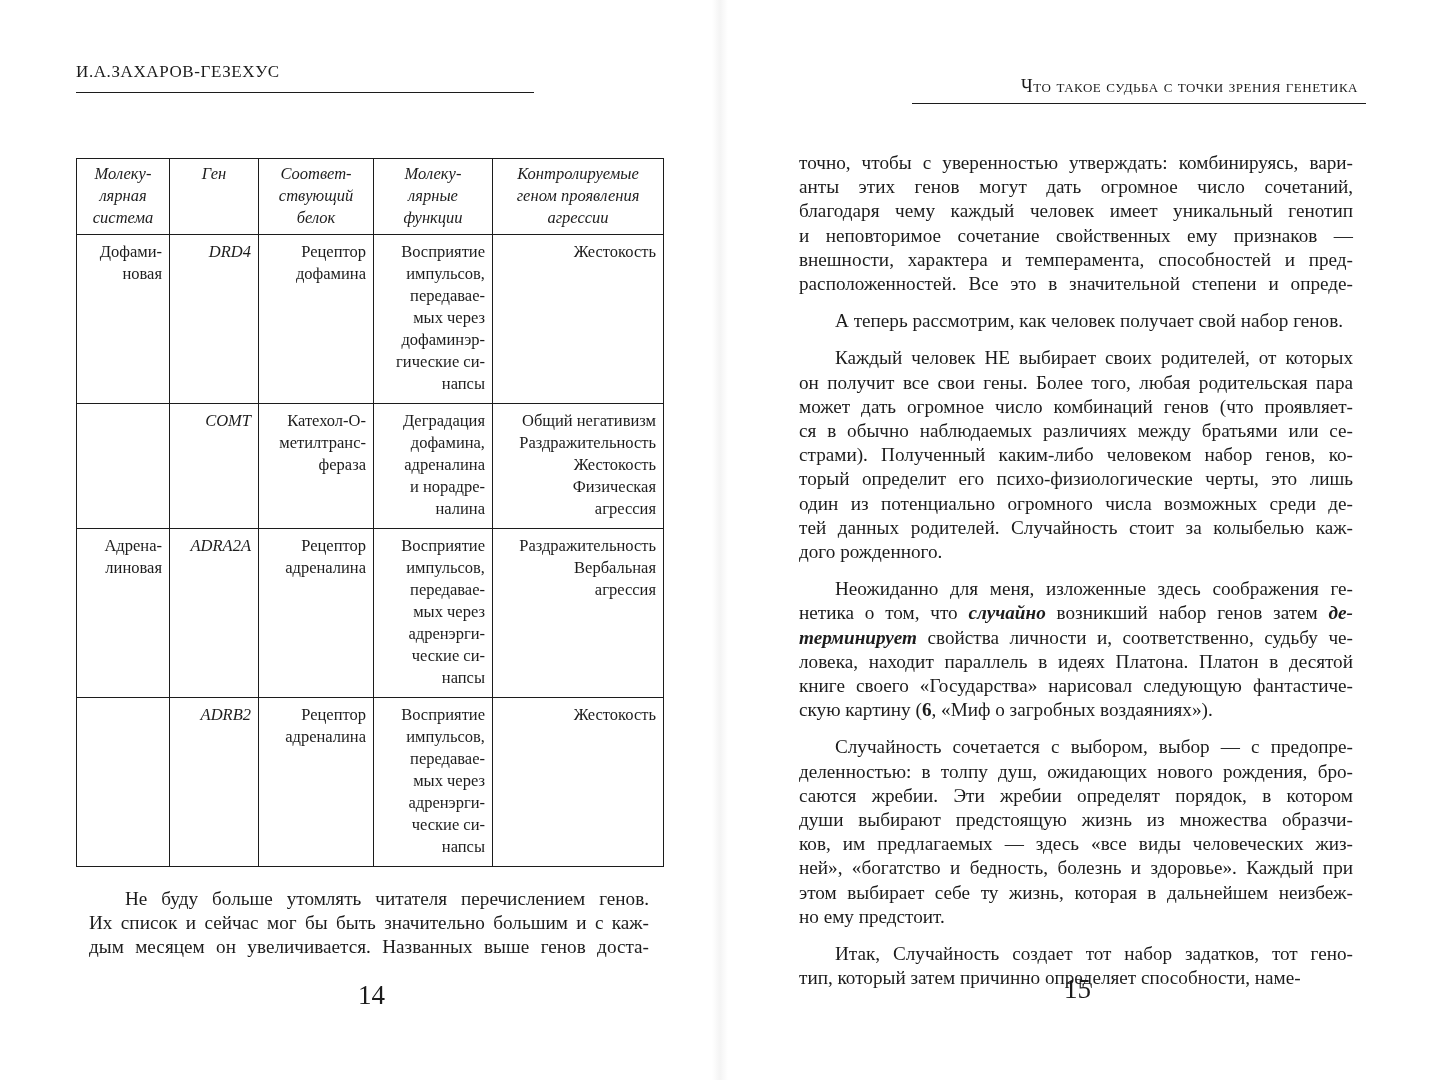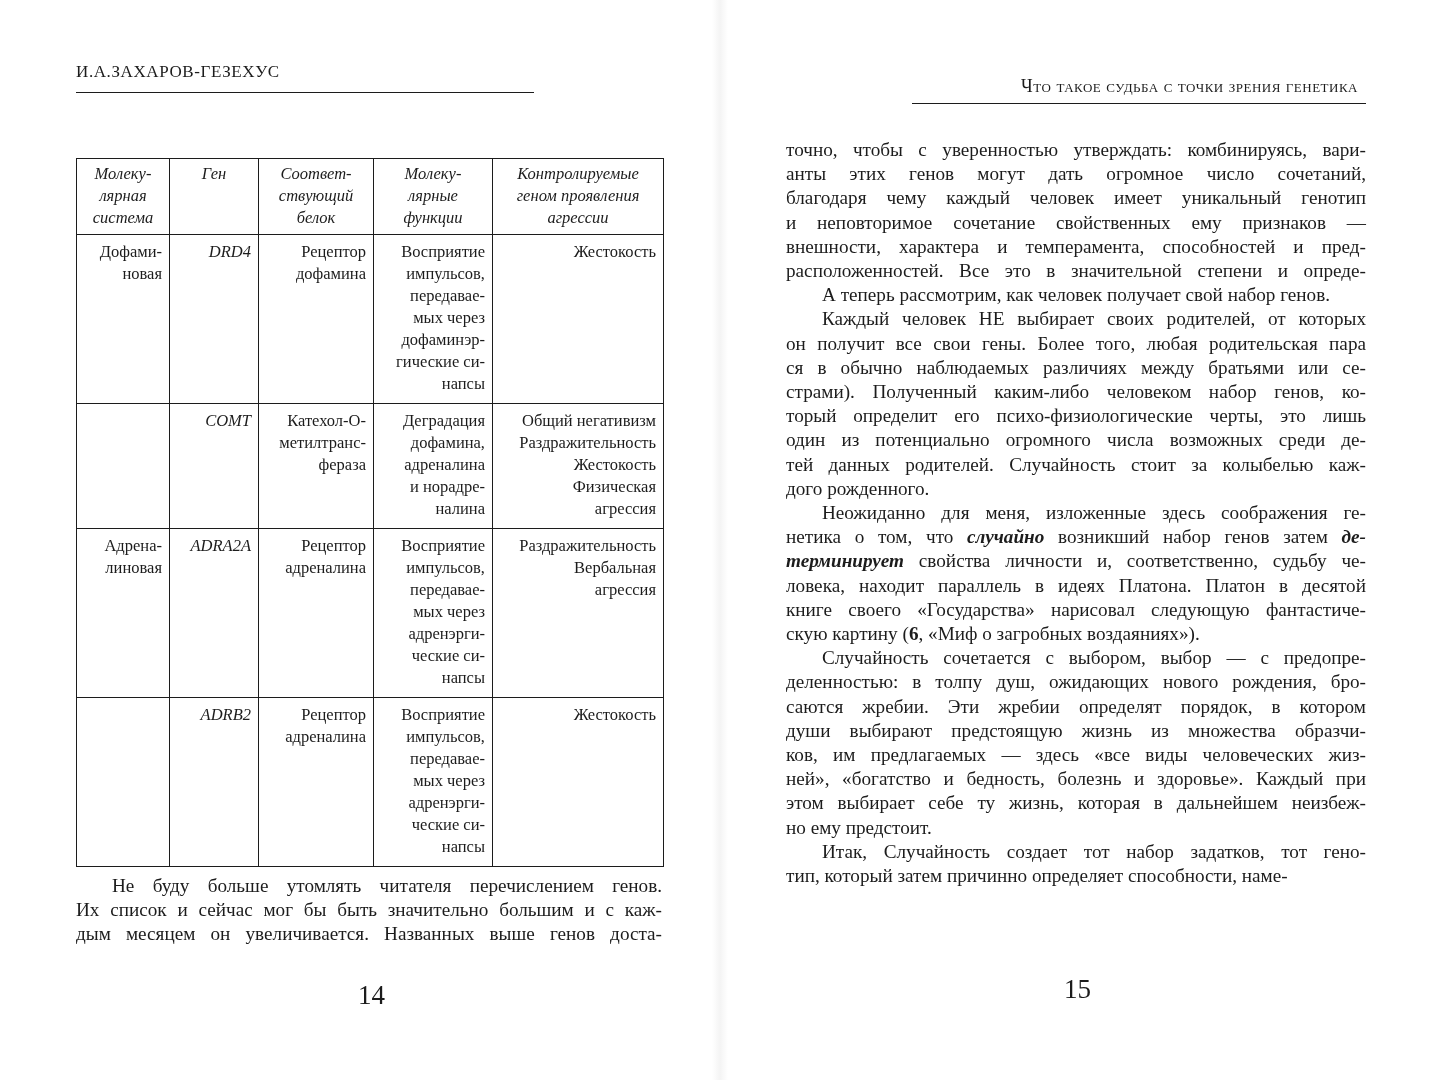--- a/index.html
+++ b/index.html
@@ -29,21 +29,21 @@
   }
   table.gene-table th { font-weight:normal; font-style:italic; text-align:center; padding:4px 6px 5px 6px; }
   .col1 { width:78px; } .col2 { width:74px; } .col3 { width:100px; } .col4 { width:104px; }
   .gene { font-style:italic; }
   .cell-lines span { display:block; }
   .body-text {
     position:absolute; font-size:19.2px; line-height:24.2px; text-align:justify;
   }
   .body-left { left:76px; top:874px; width:586px; }
   .body-right { left:786px; top:138px; width:580px; }
-  .body-text p { margin:0; }
+  .body-text p { margin:13px; }
   .para-indent { text-indent:36px; }
   .line { display:block; text-align:justify; text-align-last:justify; white-space:nowrap; }
   .line.last { text-align-last:left; }
   .folio { position:absolute; font-size:27px; top:980px; }
   .folio-left { left:358px; }
   .folio-right { left:1064px; top:974px; }
   em.bi { font-style:italic; font-weight:bold; }
 </style>
 </head>
 <body>
@@ -200,20 +200,21 @@
       <span class="line">и неповторимое сочетание свойственных ему признаков —</span>
       <span class="line">внешности, характера и темперамента, способностей и пред-</span>
       <span class="line">расположенностей. Все это в значительной степени и опреде-</span>
     </p>
     <p>
       <span class="line last" style="text-indent: 36px;">А теперь рассмотрим, как человек получает свой набор генов.</span>
     </p>
     <p>
       <span class="line" style="text-indent: 36px;">Каждый человек НЕ выбирает своих родителей, от которых</span>
       <span class="line">он получит все свои гены. Более того, любая родительская пара</span>
+      <span class="line">может дать огромное число комбинаций генов (что проявляет-</span>
       <span class="line">ся в обычно наблюдаемых различиях между братьями или се-</span>
       <span class="line">страми). Полученный каким-либо человеком набор генов, ко-</span>
       <span class="line">торый определит его психо-физиологические черты, это лишь</span>
       <span class="line">один из потенциально огромного числа возможных среди де-</span>
       <span class="line">тей данных родителей. Случайность стоит за колыбелью каж-</span>
       <span class="line last">дого рожденного.</span>
     </p>
     <p>
       <span class="line" style="text-indent: 36px;"><span>Неожиданно для меня, изложенные здесь соображения ге-</span></span>
       <span class="line"><span>нетика о том, что </span><em class="bi">случайно</em><span> возникший набор генов затем </span><em class="bi">де-</em></span>

